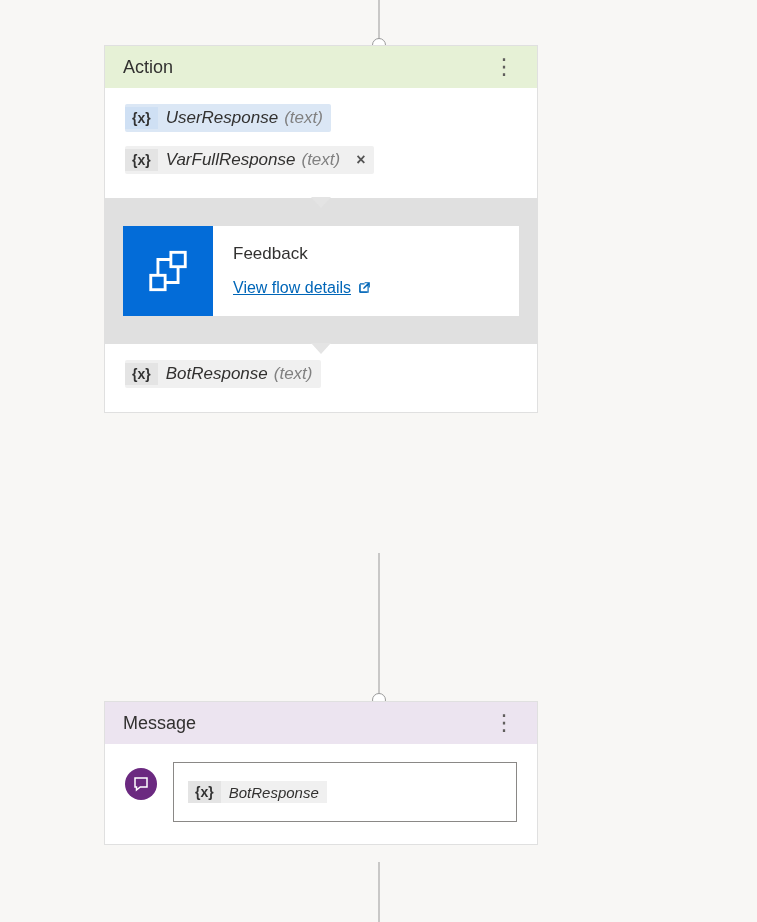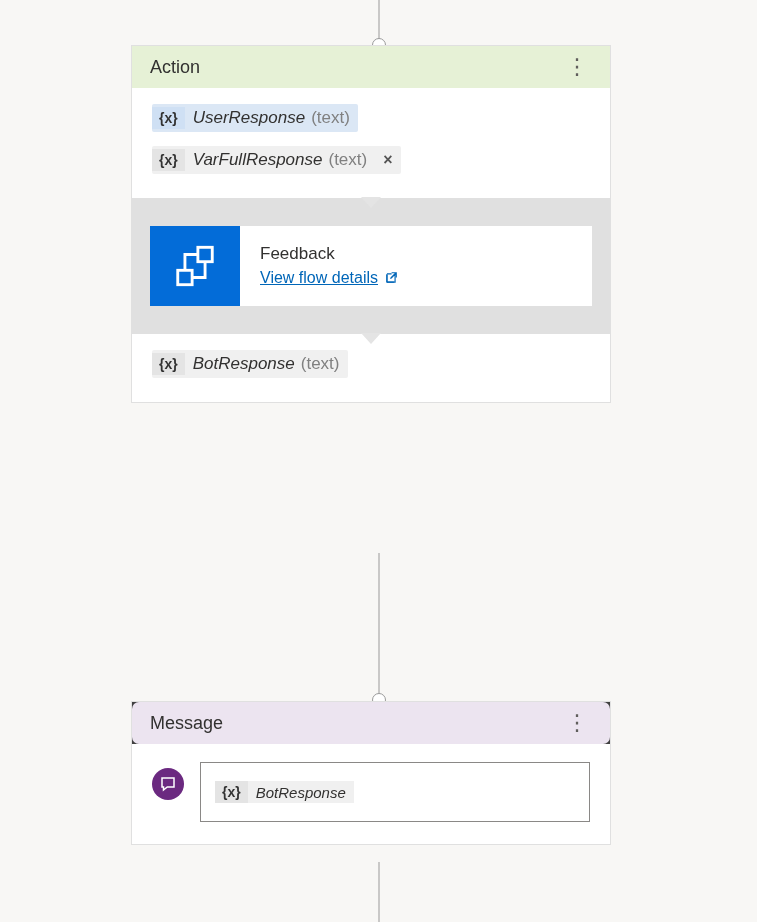--- a/index.html
+++ b/index.html
@@ -30,34 +30,34 @@
     left: 50%;
     width: 14px;
     height: 14px;
     border: 1px solid #9a9a9a;
     border-radius: 50%;
     background: #fff;
     transform: translateX(-50%);
   }
   .card {
     position: absolute;
-    left: 131px;
-    width: 480px;
+    left: 104px;
+    width: 434px;
     background: #404040;
     border: 1px solid #e0e0e0;
   }
   .card-header {
     display: flex;
     align-items: center;
     justify-content: space-between;
     padding: 10px 18px;
     font-size: 18px;
   }
   .card-header.action { background: #e6f1d6; }
-  .card-header.message { background: #ece4f0; border-radius: 7px; }
+  .card-header.message { background: #ece4f0; }
   .more-icon {
     font-size: 22px;
     color: #605e5c;
     cursor: pointer;
     line-height: 1;
     padding: 0 4px;
   }
   .card-body {
     background: #fff;
     padding: 16px 20px 24px 20px;
@@ -94,20 +94,21 @@
     color: #333;
   }
   .chip-blue .varicon { background: #cfe0f4; }
   .varname {
     padding: 0 2px;
     font-style: italic;
   }
   .vartype {
     color: #808080;
     padding: 0 8px 0 4px;
+    font-style: italic;
   }
   .close-x {
     color: #545454;
     font-size: 16px;
     padding: 0 8px;
     cursor: pointer;
     font-weight: bold;
   }
   .plain-text {
     font-size: 17px;
@@ -125,21 +126,21 @@
     display: flex;
     align-items: center;
     justify-content: center;
   }
   .flow-icon svg { width: 46px; height: 46px; }
   .flow-text {
     padding: 18px 20px;
   }
   .flow-title {
     font-size: 17px;
-    margin-bottom: 4px;
+    margin-bottom: 14px;
   }
   .flow-link {
     color: #0066b8;
     font-size: 16px;
     text-decoration: underline;
     cursor: pointer;
     display: inline-flex;
     align-items: center;
     gap: 6px;
   }

